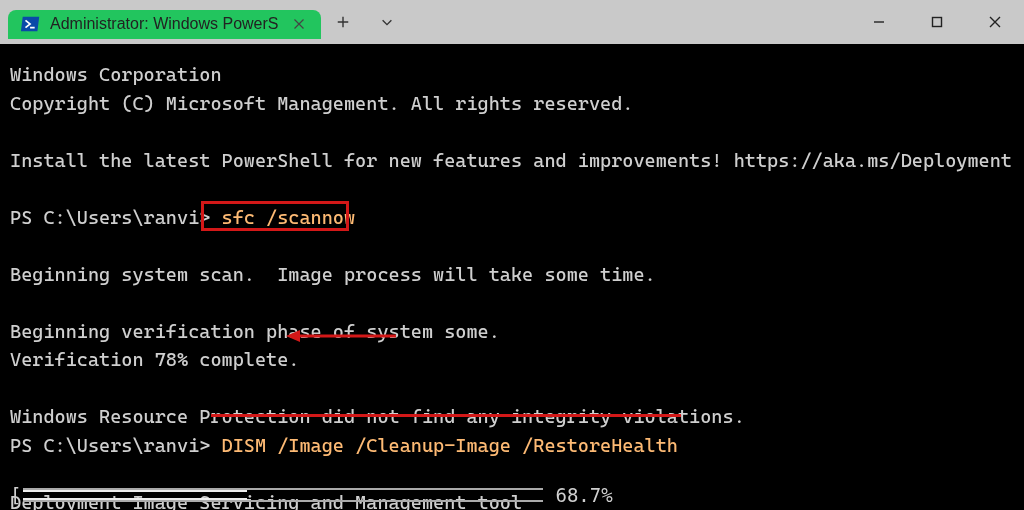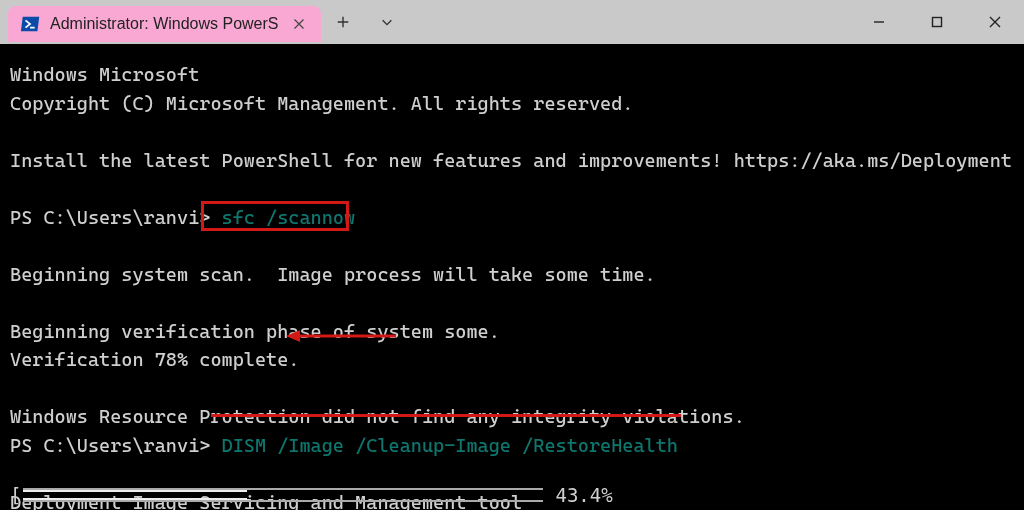--- a/index.html
+++ b/index.html
@@ -11,28 +11,28 @@
     height: 44px;
     background: #c9c9c9;
     display: flex;
     align-items: stretch;
     user-select: none;
   }
   .tab {
     display: flex;
     align-items: center;
     gap: 8px;
-    background: #f9a8d4;
+    background: #22c55e;
     margin: 4px 0 0 8px;
     padding: 0 10px 0 12px;
     border-top-left-radius: 8px;
     border-top-right-radius: 8px;
     min-width: 300px;
     max-width: 320px;
-    height: 36px;
+    height: 29px;
     overflow: hidden;
   }
   .tab-icon {
     width: 22px; height: 22px;
     flex: 0 0 22px;
     display: flex; align-items: center; justify-content: center;
   }
   .tab-title {
     flex: 1;
     font-size: 16px;
@@ -66,21 +66,21 @@
     padding: 16px 10px 8px 10px;
     position: relative;
   }
   .terminal-text {
     font-family: Consolas, "Cascadia Mono", monospace;
     font-size: 19px;
     color: #cfcfcf;
     line-height: 1.5;
     white-space: pre;
   }
-  .cmd-yellow { color: #0f766e; }
+  .cmd-yellow { color: #fdba74; }
   .highlight-box {
     position: absolute;
     border: 3px solid #d31818;
     pointer-events: none;
   }
   .arrow {
     position: absolute;
     pointer-events: none;
   }
   .arrow svg { display:block; }
@@ -161,21 +161,21 @@
     </div>
     <div class="winbtn">
       <svg viewBox="0 0 12 12" width="12" height="12">
           <path d="M1 1 L11 11 M11 1 L1 11" stroke="#222" stroke-width="1.4"></path>
         </svg>
     </div>
   </div>
 </div>
 
 <div class="terminal">
-  <div class="terminal-text"><span>Windows Microsoft</span>
+  <div class="terminal-text"><span>Windows Corporation</span>
 <span>Copyright (C) Microsoft Management. All rights reserved.</span>
 
 <span>Install the latest PowerShell for new features and improvements! https://aka.ms/Deployment</span>
 
 <span>PS C:\Users\ranvi&gt; </span><span class="cmd-yellow">sfc /scannow</span>
 
 <span>Beginning system scan.  Image process will take some time.</span>
 
 <span>Beginning verification phase of system some.</span>
 <span>Verification 78% complete.</span>
@@ -198,15 +198,15 @@
     </svg>
   </div>
 
   <div class="underline" style="left:211px; top:370px; width:470px;"></div>
 
   <div class="progress-wrap">
     <span>[</span>
     <span class="progress-bar">
         <span class="progress-fill"></span>
       </span>
-    <span style="margin-left:10px;">43.4%</span>
+    <span style="margin-left:10px;">68.7%</span>
   </div>
 </div>
 
 </body></html>

